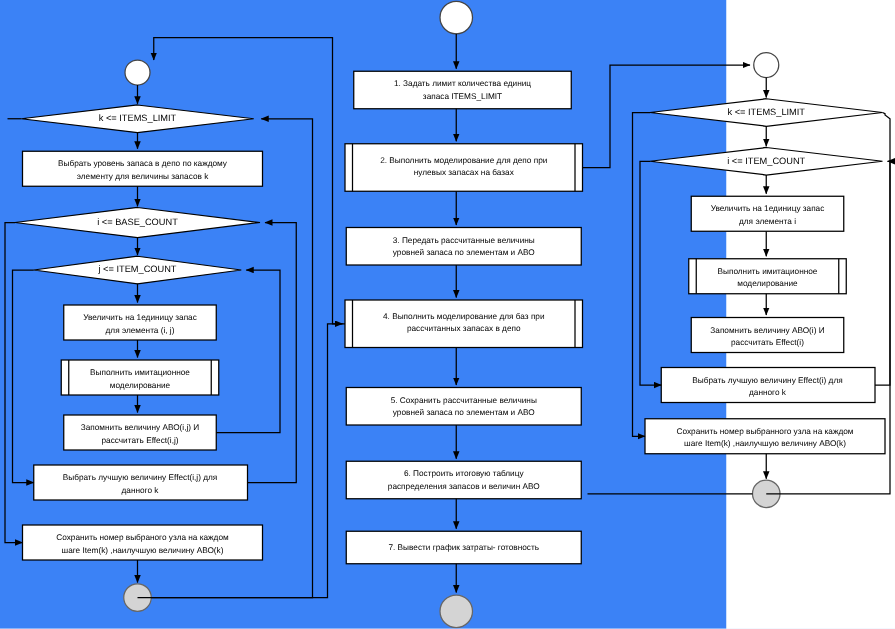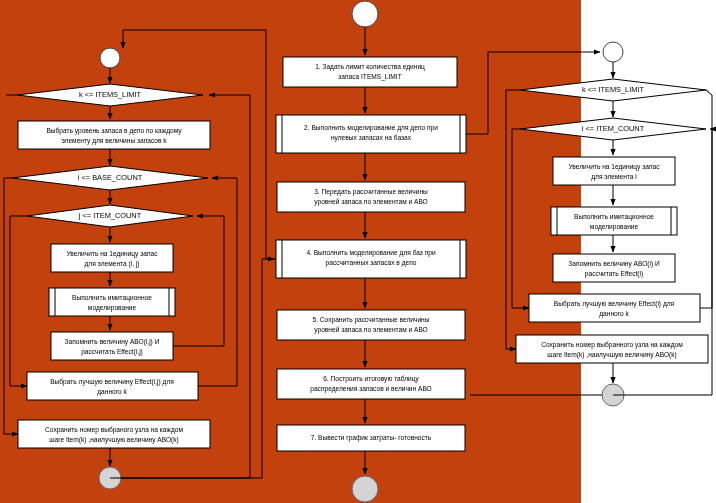--- a/index.html
+++ b/index.html
@@ -1,17 +1,17 @@
 <!DOCTYPE html>
 <html><head>
 <meta charset="utf-8">
 <style>
   html,body{margin:0;padding:0;background:#ffffff;}
   body{width:716px;height:503px;overflow:hidden;font-family:"Liberation Sans",sans-serif;}
-  #stage{position:relative;width:581px;height:503px;background:#c2410c;}
+  #stage{position:relative;width:581px;height:503px;background:#3b82f6;}
   svg{display:block;}
   .shape{fill:#ffffff;stroke:#000000;stroke-width:1;}
   .term{fill:#d4d4d4;stroke:#666666;stroke-width:1;}
   .term-open{fill:#ffffff;stroke:#444444;stroke-width:1;}
   .ln{stroke:#000000;stroke-width:1;fill:none;}
   .txt{font-family:"Liberation Sans",sans-serif;font-size:6.6px;fill:#000;text-anchor:middle;dominant-baseline:middle;}
   .txt.dia{font-size:7.4px;}
 </style>
 </head>
 <body>

